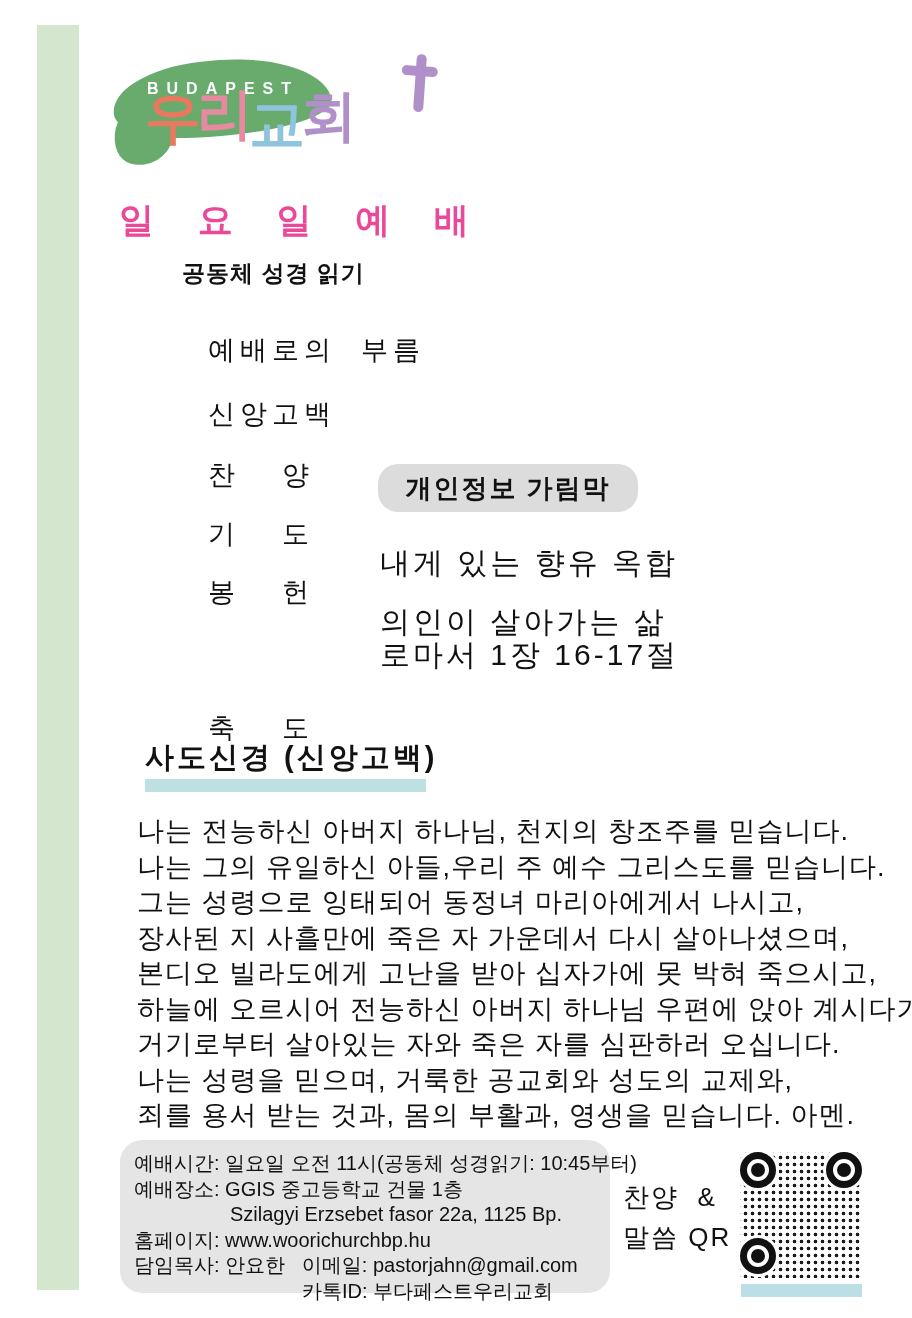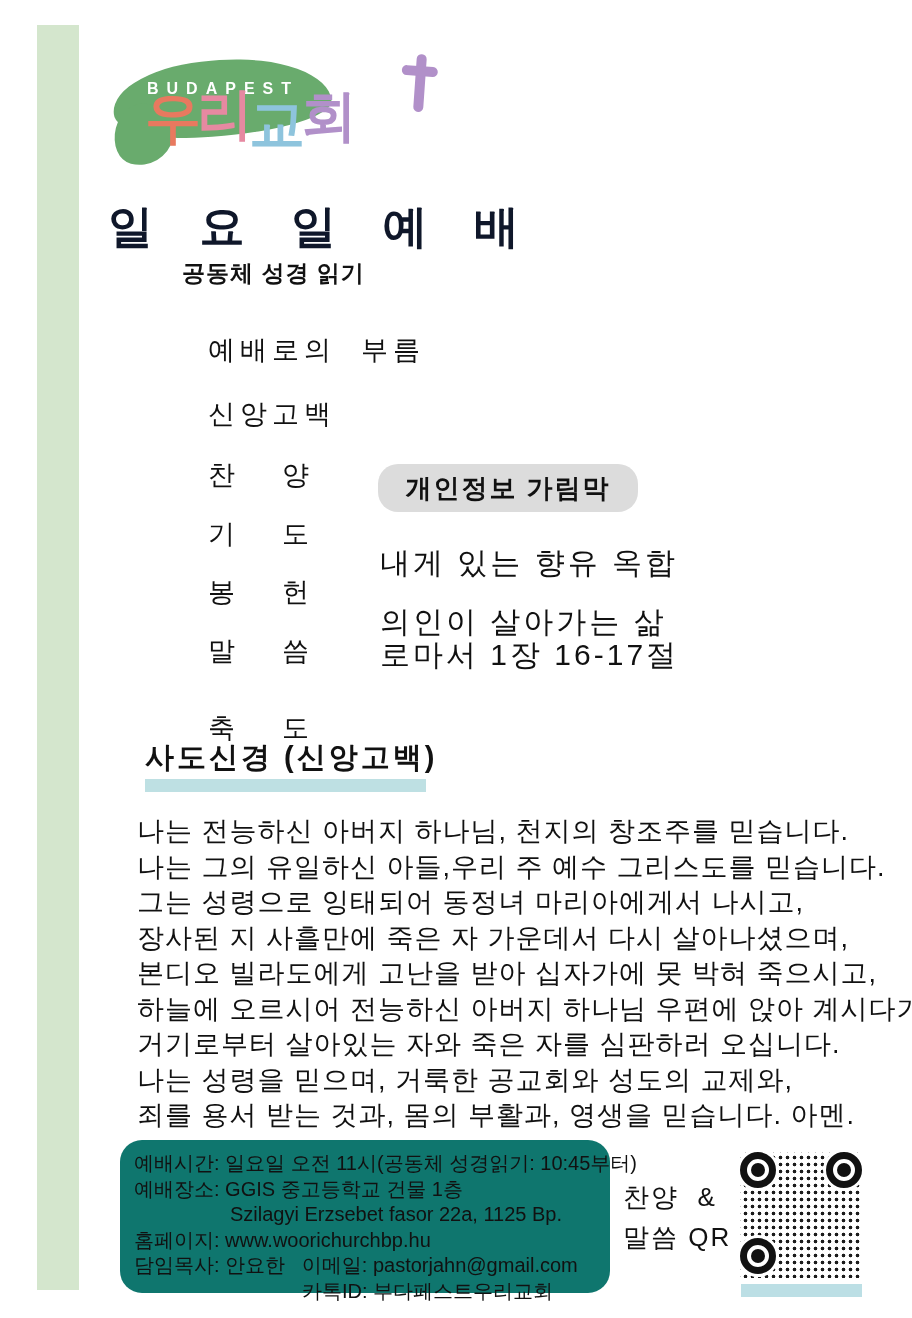--- a/index.html
+++ b/index.html
@@ -24,42 +24,42 @@
     letter-spacing:-4px;white-space:nowrap;}
   .brand span{display:inline-block;}
   .brand span:nth-child(1){color:#e8795f;}
   .brand span:nth-child(2){color:#e689a1;transform:translateY(-4px);}
   .brand span:nth-child(3){color:#8ec4dd;transform:translateY(6px);}
   .brand span:nth-child(4){color:#b190c9;transform:translateY(-2px);}
   .cross{position:absolute;left:306px;top:2px;width:36px;height:58px;transform:rotate(4deg);}
   .cross .v{position:absolute;left:14px;top:0;width:10px;height:58px;background:#b190c9;border-radius:5px;}
   .cross .h{position:absolute;left:0;top:12px;width:36px;height:10px;background:#b190c9;border-radius:5px;}
 
-  .subtitle{position:absolute;left:108px;top:197px;font-size:45px;font-weight:bold;
-    letter-spacing:17px;color:#0f172a;white-space:pre;}
+  .subtitle{position:absolute;left:119px;top:197px;font-size:35px;font-weight:bold;
+    letter-spacing:17px;color:#ec4899;white-space:pre;}
 
   
   .pre-item{position:absolute;left:182px;top:258px;font-size:23px;font-weight:600;letter-spacing:1px;white-space:pre;}
   .order-row{position:absolute;left:178px;font-size:27px;white-space:pre;}
   .order-label{display:inline-block;letter-spacing:5px;font-weight:500;}
   .order-label.spread{letter-spacing:47px;}
   .order-content{position:absolute;left:202px;top:0;font-size:30px;letter-spacing:3px;font-weight:400;white-space:pre;}
   .order-content.l2{top:33px;}
   .privacy-pill{position:absolute;left:200px;top:-21px;width:260px;height:48px;background:#dcdcdc;
     border-radius:20px;display:flex;align-items:center;justify-content:center;
     font-size:26px;font-weight:600;letter-spacing:2px;}
 
   
   .creed-heading{position:absolute;left:145px;top:738px;font-size:29px;font-weight:bold;letter-spacing:3px;white-space:pre;}
   .creed-underline{position:absolute;left:145px;top:779px;width:281px;height:13px;background:#bee0e3;}
   .creed{position:absolute;left:137px;top:814px;width:740px;font-size:27px;line-height:35.5px;letter-spacing:1px;}
   .creed p{margin:0;white-space:pre;}
 
   
-  .info-box{position:absolute;left:120px;top:1140px;width:490px;height:153px;background:#0f766e;
+  .info-box{position:absolute;left:120px;top:1140px;width:490px;height:153px;background:#e5e5e5;
     border-radius:22px;box-sizing:border-box;padding:11px 0 0 14px;font-size:20px;line-height:25.5px;}
   .info-box div{white-space:pre;}
   .info-line.indent1{padding-left:96px;}
   .info-line.indent2{padding-left:168px;}
 
   .qr-label{position:absolute;left:623px;font-size:26px;letter-spacing:2px;white-space:pre;}
   .qr-label.l1{top:1180px;}
   .qr-label.l2{top:1220px;}
 
   .qr{position:absolute;left:740px;top:1152px;width:122px;height:126px;
@@ -114,21 +114,20 @@
     <span class="order-label spread">기도</span>
     <div class="privacy-pill">개인정보 가림막</div>
   </div>
 
   <div class="order-row" style="top:543px">
     <span class="order-label spread">봉헌</span>
     <span class="order-content">내게 있는 향유 옥합</span>
   </div>
 
   <div class="order-row" style="top:602px">
-    <span class="order-label spread">말씀</span>
     <span class="order-content">의인이 살아가는 삶</span>
     <span class="order-content l2">로마서 1장 16-17절</span>
   </div>
 
   <div class="order-row" style="top:679px">
     <span class="order-label spread">축도</span>
   </div>
 
   <div class="creed-heading">사도신경 (신앙고백)</div>
   <div class="creed-underline"></div>

